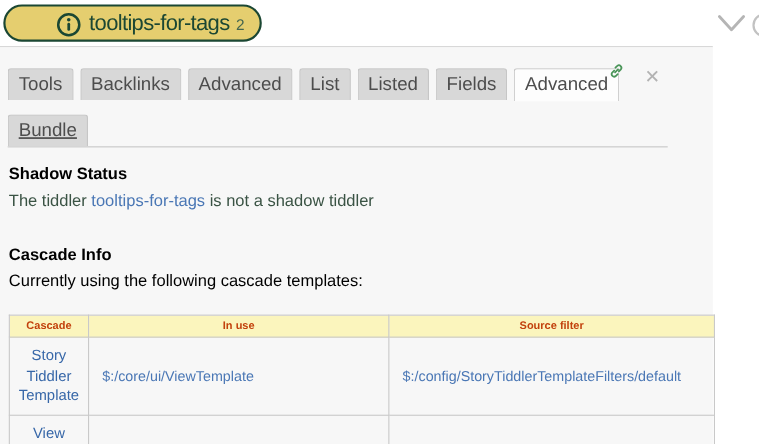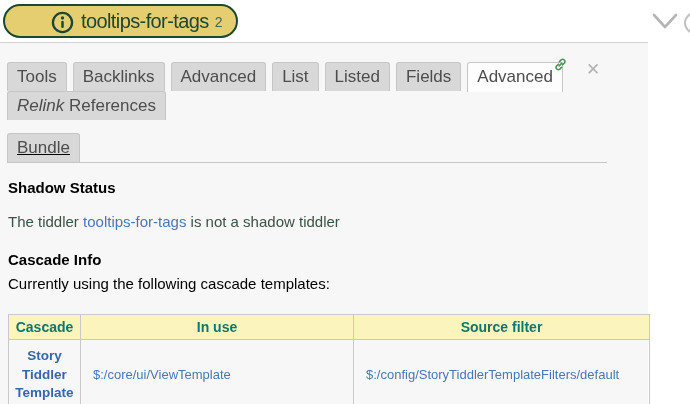--- a/index.html
+++ b/index.html
@@ -37,35 +37,35 @@
   .tab-row + .tab-row { margin-top:13px;text-decoration:underline; }
   .tab-btn.selected { background:#fdfdfd; border-color:#c6c6c6; padding-bottom:5px;
     margin-bottom:-1px; }
   .tab-btn .em { font-style:italic; }
   .link-badge { position:absolute; top:-7px; right:-5px; }
 
   
   .panel-content { padding:0 8px; }
   .section-heading { font-size:15px; font-weight:bold; color:#000000; }
   .shadow-heading { margin-top:16px; }
-  .body-line { margin-top:17px; font-size:15px; color:#3a5344; }
+  .body-line { margin-top:7px; font-size:15px; color:#3a5344; }
   a.tw-link { color:#4a77b5; text-decoration:none; cursor:pointer; }
-  .cascade-heading { margin-top:21px; }
+  .cascade-heading { margin-top:32px; }
   .cascade-intro { margin-top:7px; font-size:15px; color:#000000; }
 
   
   table.cascade-table { margin-top:22px; border-collapse:collapse; table-layout:fixed;
     width:641px; font-size:13px; }
   .cascade-table th, .cascade-table td { border:1px solid #c9c9c9; }
-  .cascade-table thead th { background:#fbf5bd; color:#0f766e; font-weight:bold;
-    text-align:center; padding:4px 4px; font-size:14px; }
+  .cascade-table thead th { background:#fbf5bd; color:#c2410c; font-weight:bold;
+    text-align:center; padding:4px 4px; font-size:10px; }
   .cascade-table col.c1 { width:72px; }
   .cascade-table col.c2 { width:273px; }
   .cascade-table col.c3 { width:296px; }
-  .cascade-table tbody th { color:#3767a8; font-weight:bold; text-align:center;
+  .cascade-table tbody th { color:#3767a8; font-weight:normal; text-align:center;
     padding:7px 2px; line-height:1.38; font-size:13.5px; vertical-align:middle; }
   .cascade-table tbody td { padding:7px 16px 7px 12px; vertical-align:middle;
     white-space:nowrap; overflow:visible;margin-top:38px; }
   .cascade-table tbody tr { height:56px; }
 </style>
 </head>
 <body>
 
 <div class="title-bar">
   <div class="tag-pill">
@@ -111,21 +111,20 @@
         <span class="link-badge">
           <svg width="13" height="13" viewBox="0 0 24 24">
             <g fill="none" stroke="#4a9559" stroke-width="3" stroke-linecap="round">
               <path d="M9.5 14.5 L14.5 9.5"></path>
               <path d="M8 11.5 l-3.2 3.2 a4.2 4.2 0 0 0 5.9 5.9 l3.2-3.2"></path>
               <path d="M16 12.5 l3.2-3.2 a4.2 4.2 0 0 0 -5.9-5.9 l-3.2 3.2"></path>
             </g>
           </svg>
         </span>
       </button>
-      <button class="tab-btn"><span class="em">Relink</span><span> References</span></button>
     </div>
     <div class="tab-row">
       <button class="tab-btn"><span>Bundle</span></button>
     </div>
   </div>
 
   <div class="panel-content">
 
     <div class="section-heading shadow-heading">Shadow Status</div>
     <div class="body-line"><span>The tiddler </span><a class="tw-link">tooltips-for-tags</a><span> is not a shadow tiddler</span></div>

